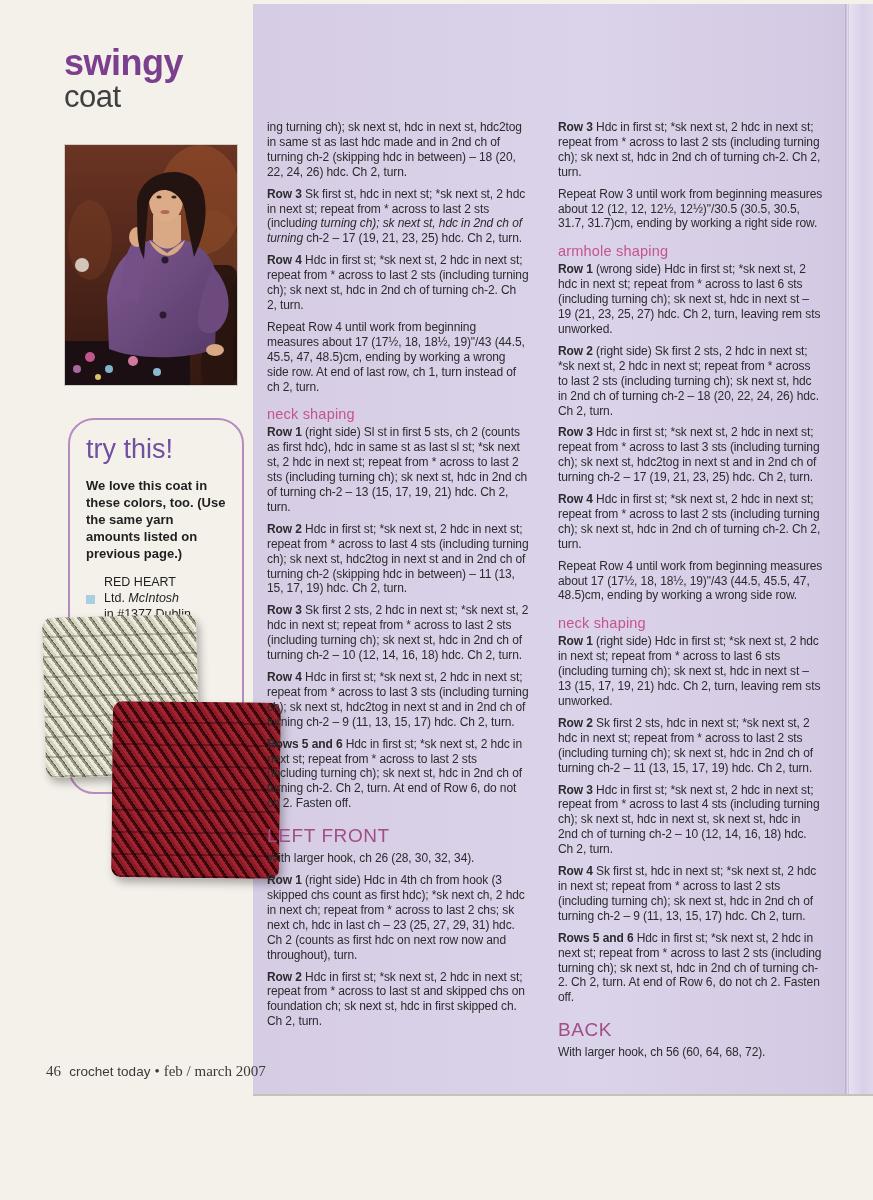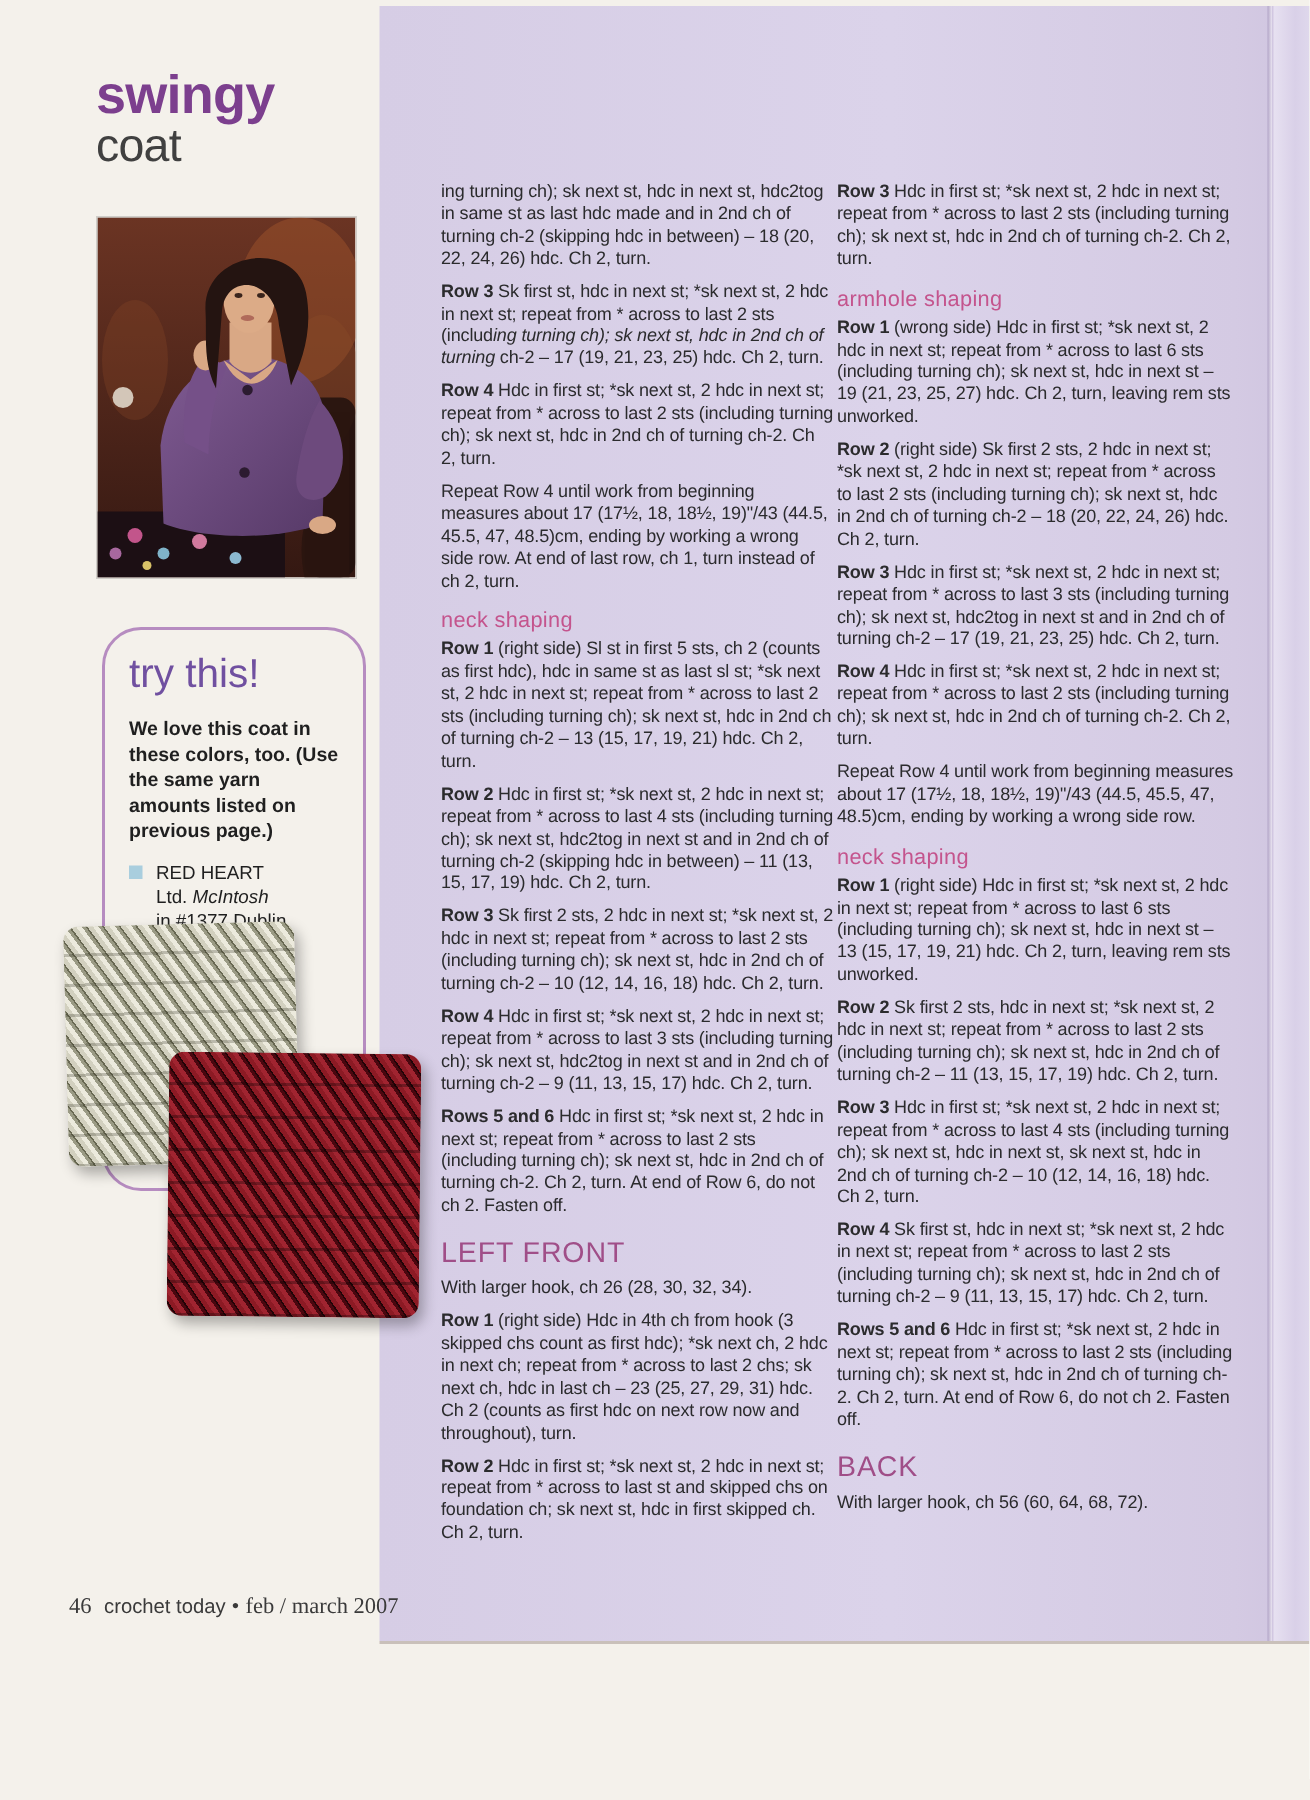--- a/index.html
+++ b/index.html
@@ -16,21 +16,21 @@
   
   .sidebar-title{position:absolute;left:64px;top:46px;line-height:.95;}
   .t1{font-size:36px;font-weight:bold;color:#7c3f8e;letter-spacing:-.5px;}
   .t2{font-size:31px;color:#404040;letter-spacing:-.5px;margin-top:2px;}
   .photo{position:absolute;left:65px;top:145px;width:172px;height:240px;box-shadow:0 0 0 1px rgba(0,0,0,.15);}
   .trybox{position:absolute;left:68px;top:418px;width:176px;height:376px;
           border:2px solid #b68cc0;border-radius:26px;padding:8px 14px 10px 16px;box-sizing:border-box;}
   .try-title{font-size:27px;color:#7050a0;margin:6px 0 12px;font-weight:400;}
   .try-body{font-size:13px;line-height:17px;color:#1f1f1f;font-weight:bold;}
   .try-list{margin-top:12px;}
-  .try-item{display:flex;font-size:12.5px;line-height:16px;margin-bottom:7px;color:#1f1f1f;}
+  .try-item{display:flex;font-size:12.5px;line-height:16px;margin-bottom:7px;color:#1f1f1f;align-items:center;}
   .bullet{width:9px;height:9px;background:#a9cede;margin:3px 9px 0 0;flex:none;}
   .yarn-name{font-style:italic;}
   
   .swatch{position:absolute;border-radius:10px;box-shadow:3px 5px 9px rgba(0,0,0,.3);}
   .swatch-gray{left:44px;top:616px;width:154px;height:160px;transform:rotate(-1.5deg);
     background:
       repeating-linear-gradient(0deg,rgba(40,40,25,.25) 0 2px,rgba(255,255,255,0) 2px 20px),
       repeating-linear-gradient(55deg,#eceadd 0 3px,#9a9a84 3px 5px,#686852 5px 6px,#d2d0bf 6px 9px),
       repeating-linear-gradient(-35deg,#efede1 0 4px,#8b8b73 4px 7px,#c9c7b5 7px 10px);}
   .swatch-red{left:112px;top:702px;width:168px;height:176px;transform:rotate(.6deg);
@@ -38,21 +38,21 @@
       repeating-linear-gradient(0deg,rgba(0,0,0,.3) 0 2px,rgba(255,255,255,0) 2px 22px),
       repeating-linear-gradient(55deg,#a02430 0 3px,#4a070f 3px 5px,#200407 5px 6px,#8c1a24 6px 9px),
       repeating-linear-gradient(-35deg,#97202b 0 4px,#3a050b 4px 7px,#6d121c 7px 10px);}
   
   .footer{position:absolute;left:46px;top:1062px;font-size:15px;color:#3a3a3a;white-space:nowrap;text-align:right;}
   .f-serif{font-family:"Liberation Serif",serif;}
   .f-sans{font-family:"Liberation Sans",sans-serif;font-size:13.5px;}
   .footer .dot{margin:0 4px;}
   
   .col{position:absolute;top:120px;}
-  .col-1{left:294px;width:262px;}
+  .col-1{left:267px;width:262px;}
   .col-2{left:558px;width:265px;}
   .para{font-size:12px;line-height:14.9px;margin:0 0 7px;letter-spacing:-.1px;}
   .bold{font-weight:bold;}
   .italic{font-style:italic;}
   .subhead{font-size:14.5px;color:#c4548d;margin:12px 0 3px;font-weight:400;letter-spacing:.2px;}
   .sechead{font-size:19px;color:#a04e88;margin:14px 0 4px;font-weight:400;letter-spacing:.6px;}
 </style>
 </head>
 <body>
 
@@ -138,20 +138,21 @@
       <p class="para"><span class="bold">Row 3 </span><span>Sk first 2 sts, 2 hdc in next st; *sk next st, 2 hdc in next st; repeat from * across to last 2 sts (including turning ch); sk next st, hdc in 2nd ch of turning ch-2 – 10 (12, 14, 16, 18) hdc. Ch 2, turn.</span></p>
       <p class="para"><span class="bold">Row 4 </span><span>Hdc in first st; *sk next st, 2 hdc in next st; repeat from * across to last 3 sts (including turning ch); sk next st, hdc2tog in next st and in 2nd ch of turning ch-2 – 9 (11, 13, 15, 17) hdc. Ch 2, turn.</span></p>
       <p class="para"><span class="bold">Rows 5 and 6 </span><span>Hdc in first st; *sk next st, 2 hdc in next st; repeat from * across to last 2 sts (including turning ch); sk next st, hdc in 2nd ch of turning ch-2. Ch 2, turn. At end of Row 6, do not ch 2. Fasten off.</span></p>
       <h2 class="sechead"><span>LEFT FRONT</span></h2>
       <p class="para"><span>With larger hook, ch 26 (28, 30, 32, 34).</span></p>
       <p class="para"><span class="bold">Row 1 </span><span>(right side) Hdc in 4th ch from hook (3 skipped chs count as first hdc); *sk next ch, 2 hdc in next ch; repeat from * across to last 2 chs; sk next ch, hdc in last ch – 23 (25, 27, 29, 31) hdc. Ch 2 (counts as first hdc on next row now and throughout), turn.</span></p>
       <p class="para"><span class="bold">Row 2 </span><span>Hdc in first st; *sk next st, 2 hdc in next st; repeat from * across to last st and skipped chs on foundation ch; sk next st, hdc in first skipped ch. Ch 2, turn.</span></p>
     </div>
   <div class="col col-2">
       <p class="para"><span class="bold">Row 3 </span><span>Hdc in first st; *sk next st, 2 hdc in next st; repeat from * across to last 2 sts (including turning ch); sk next st, hdc in 2nd ch of turning ch-2. Ch 2, turn.</span></p>
+      <p class="para"><span>Repeat Row 3 until work from beginning measures about 12 (12, 12, 12½, 12½)"/30.5 (30.5, 30.5, 31.7, 31.7)cm, ending by working a right side row.</span></p>
       <h3 class="subhead"><span>armhole shaping</span></h3>
       <p class="para"><span class="bold">Row 1 </span><span>(wrong side) Hdc in first st; *sk next st, 2 hdc in next st; repeat from * across to last 6 sts (including turning ch); sk next st, hdc in next st – 19 (21, 23, 25, 27) hdc. Ch 2, turn, leaving rem sts unworked.</span></p>
       <p class="para"><span class="bold">Row 2 </span><span>(right side) Sk first 2 sts, 2 hdc in next st; *sk next st, 2 hdc in next st; repeat from * across to last 2 sts (including turning ch); sk next st, hdc in 2nd ch of turning ch-2 – 18 (20, 22, 24, 26) hdc. Ch 2, turn.</span></p>
       <p class="para"><span class="bold">Row 3 </span><span>Hdc in first st; *sk next st, 2 hdc in next st; repeat from * across to last 3 sts (including turning ch); sk next st, hdc2tog in next st and in 2nd ch of turning ch-2 – 17 (19, 21, 23, 25) hdc. Ch 2, turn.</span></p>
       <p class="para"><span class="bold">Row 4 </span><span>Hdc in first st; *sk next st, 2 hdc in next st; repeat from * across to last 2 sts (including turning ch); sk next st, hdc in 2nd ch of turning ch-2. Ch 2, turn.</span></p>
       <p class="para"><span>Repeat Row 4 until work from beginning measures about 17 (17½, 18, 18½, 19)"/43 (44.5, 45.5, 47, 48.5)cm, ending by working a wrong side row.</span></p>
       <h3 class="subhead"><span>neck shaping</span></h3>
       <p class="para"><span class="bold">Row 1 </span><span>(right side) Hdc in first st; *sk next st, 2 hdc in next st; repeat from * across to last 6 sts (including turning ch); sk next st, hdc in next st – 13 (15, 17, 19, 21) hdc. Ch 2, turn, leaving rem sts unworked.</span></p>
       <p class="para"><span class="bold">Row 2 </span><span>Sk first 2 sts, hdc in next st; *sk next st, 2 hdc in next st; repeat from * across to last 2 sts (including turning ch); sk next st, hdc in 2nd ch of turning ch-2 – 11 (13, 15, 17, 19) hdc. Ch 2, turn.</span></p>
       <p class="para"><span class="bold">Row 3 </span><span>Hdc in first st; *sk next st, 2 hdc in next st; repeat from * across to last 4 sts (including turning ch); sk next st, hdc in next st, sk next st, hdc in 2nd ch of turning ch-2 – 10 (12, 14, 16, 18) hdc. Ch 2, turn.</span></p>

